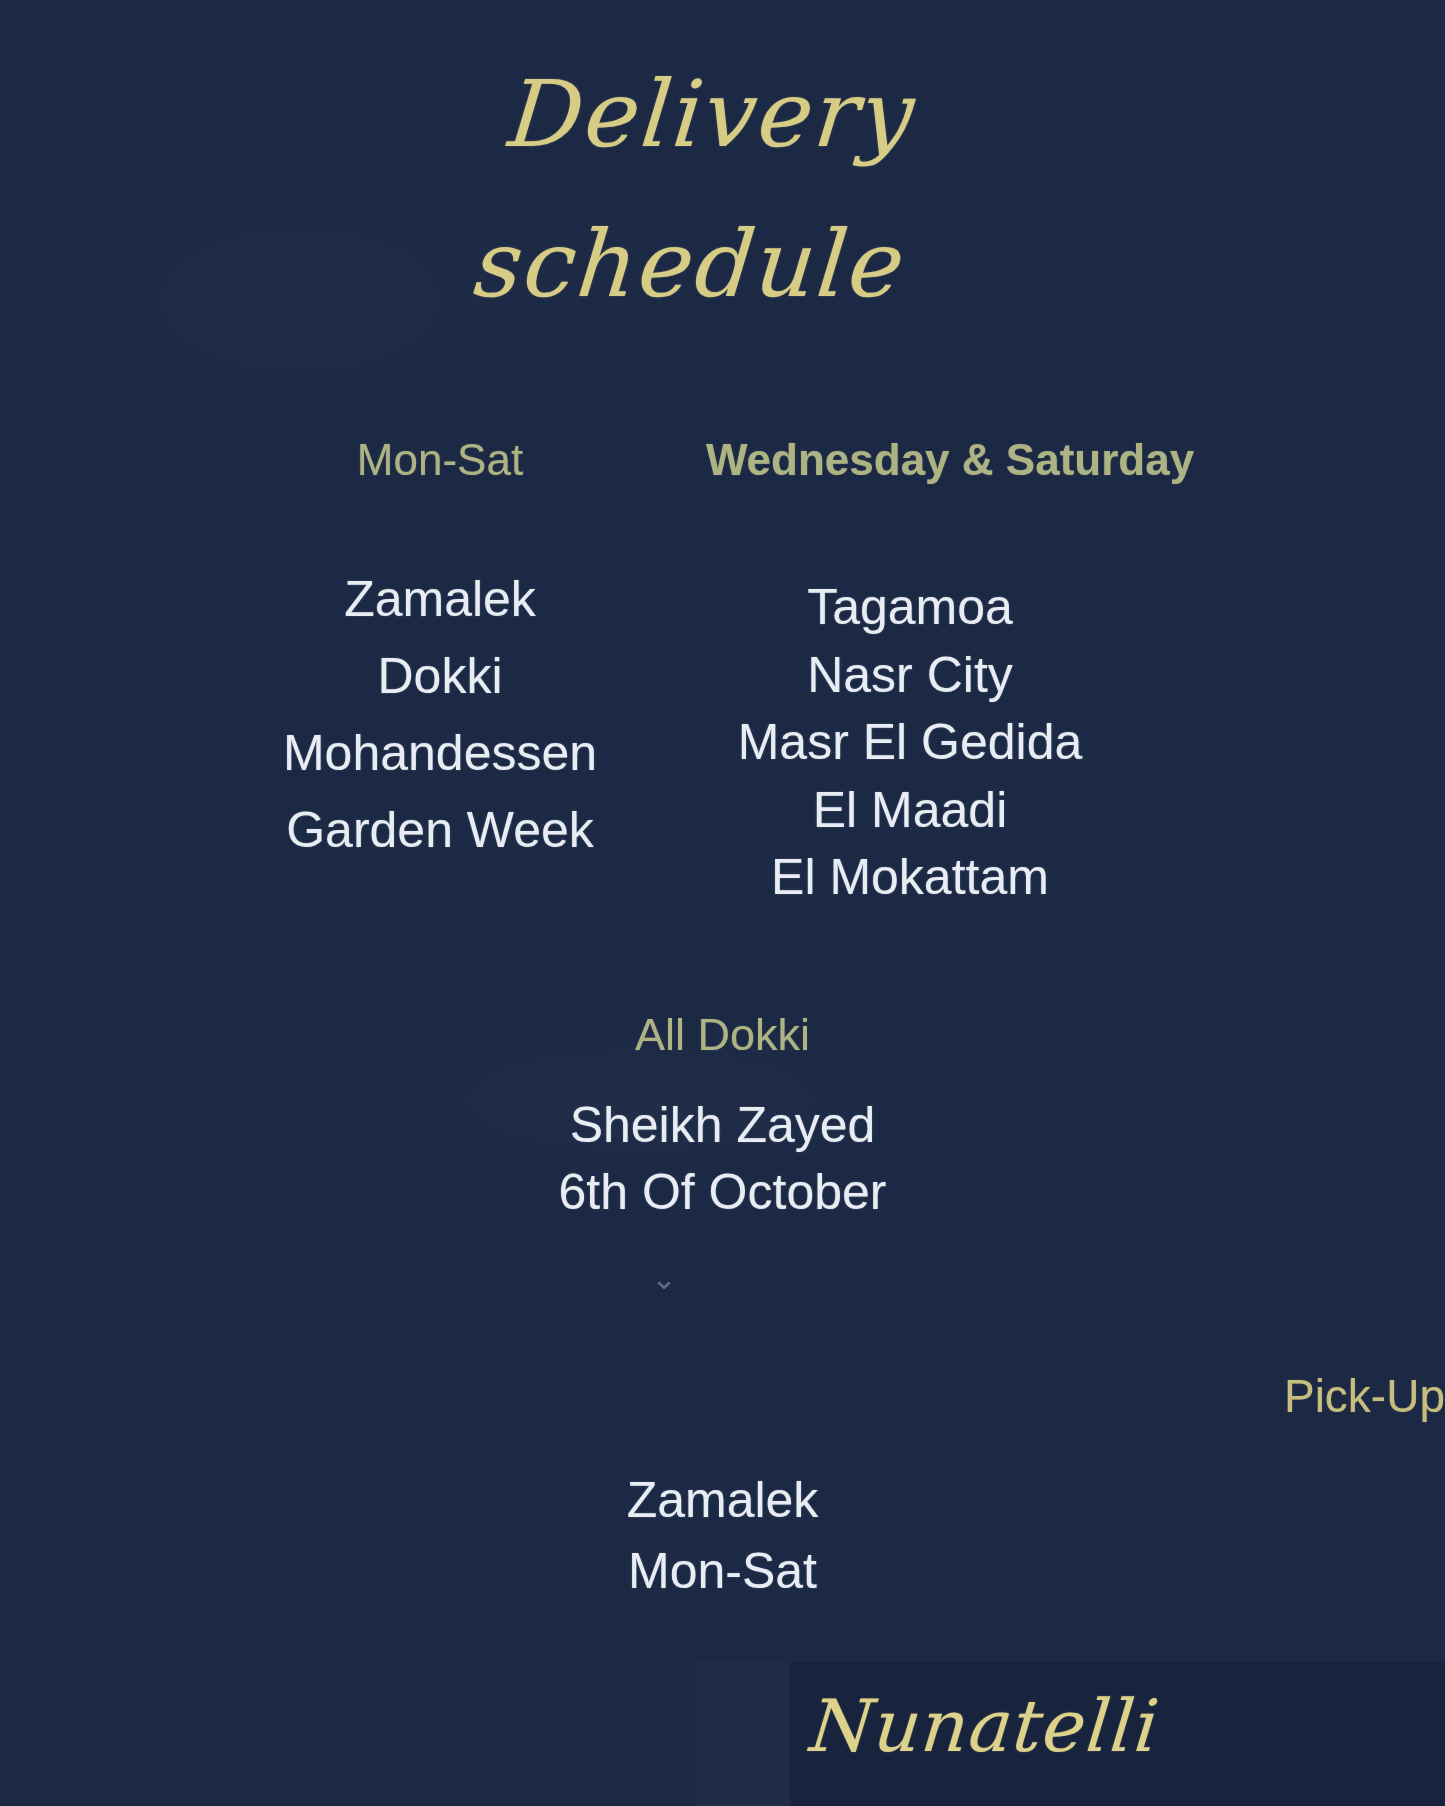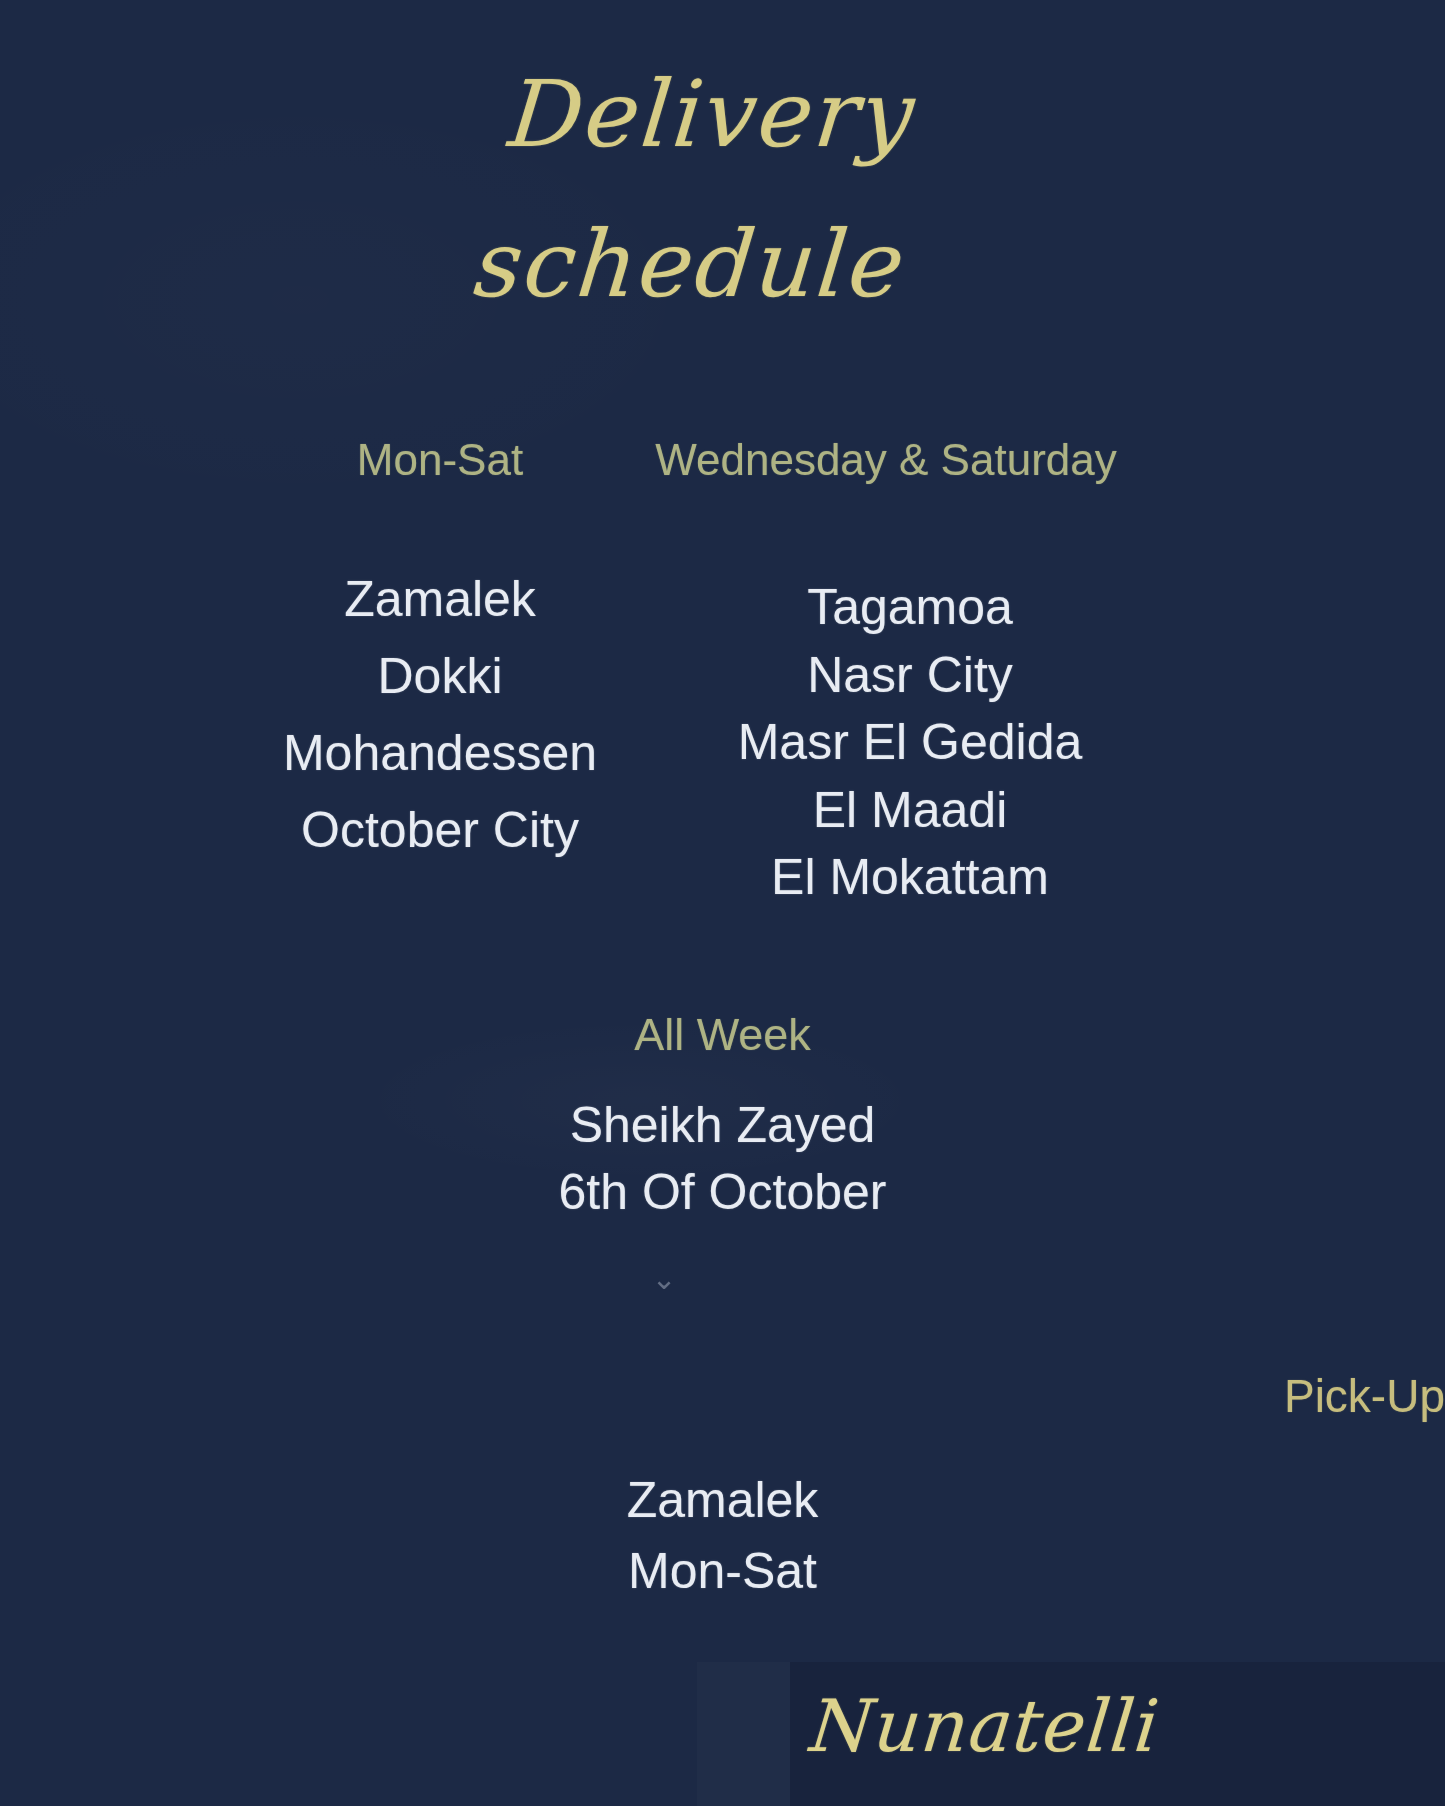--- a/index.html
+++ b/index.html
@@ -38,21 +38,21 @@
   .col-header {
     position: absolute;
     width: 500px;
     text-align: center;
     font-size: 44px;
     line-height: 48px;
     color: var(--header-sage, #aeb384);
     text-shadow: 0 0 1.5px rgba(174,179,132,0.4);
   }
   #monsat-header { top: 436px; left: 190px; }
-  #wedsat-header { top: 436px; left: 636px; }
+  #wedsat-header { top: 436px; left: 700px; font-weight: bold; }
 
   
   .list {
     position: absolute;
     text-align: center;
     color: var(--body-white, #e8ecf3);
     font-size: 50px;
     text-shadow: 0 0 2px rgba(232,236,243,0.3);
   }
   .area-item { width: 100%; }
@@ -139,32 +139,32 @@
   <div id="title-line2" class="title-line script">schedule</div>
 
   <div id="monsat-header" class="col-header">Mon-Sat</div>
 
   <div id="wedsat-header" class="col-header">Wednesday &amp; Saturday</div>
 
   <div id="monsat-list" class="list">
       <div class="area-item">Zamalek</div>
       <div class="area-item">Dokki</div>
       <div class="area-item">Mohandessen</div>
-      <div class="area-item">October City</div>
+      <div class="area-item">Garden Week</div>
     </div>
 
   <div id="wedsat-list" class="list">
       <div class="area-item">Tagamoa</div>
       <div class="area-item">Nasr City</div>
       <div class="area-item">Masr El Gedida</div>
       <div class="area-item">El Maadi</div>
       <div class="area-item">El Mokattam</div>
     </div>
 
-  <div id="allweek-header">All Week</div>
+  <div id="allweek-header">All Dokki</div>
 
   <div id="allweek-list" class="list">
       <div class="area-item">Sheikh Zayed</div>
       <div class="area-item">6th Of October</div>
     </div>
 
   <div id="chevron">⌄</div>
 
   <div id="pickup-header">Pick-Up</div>
 

